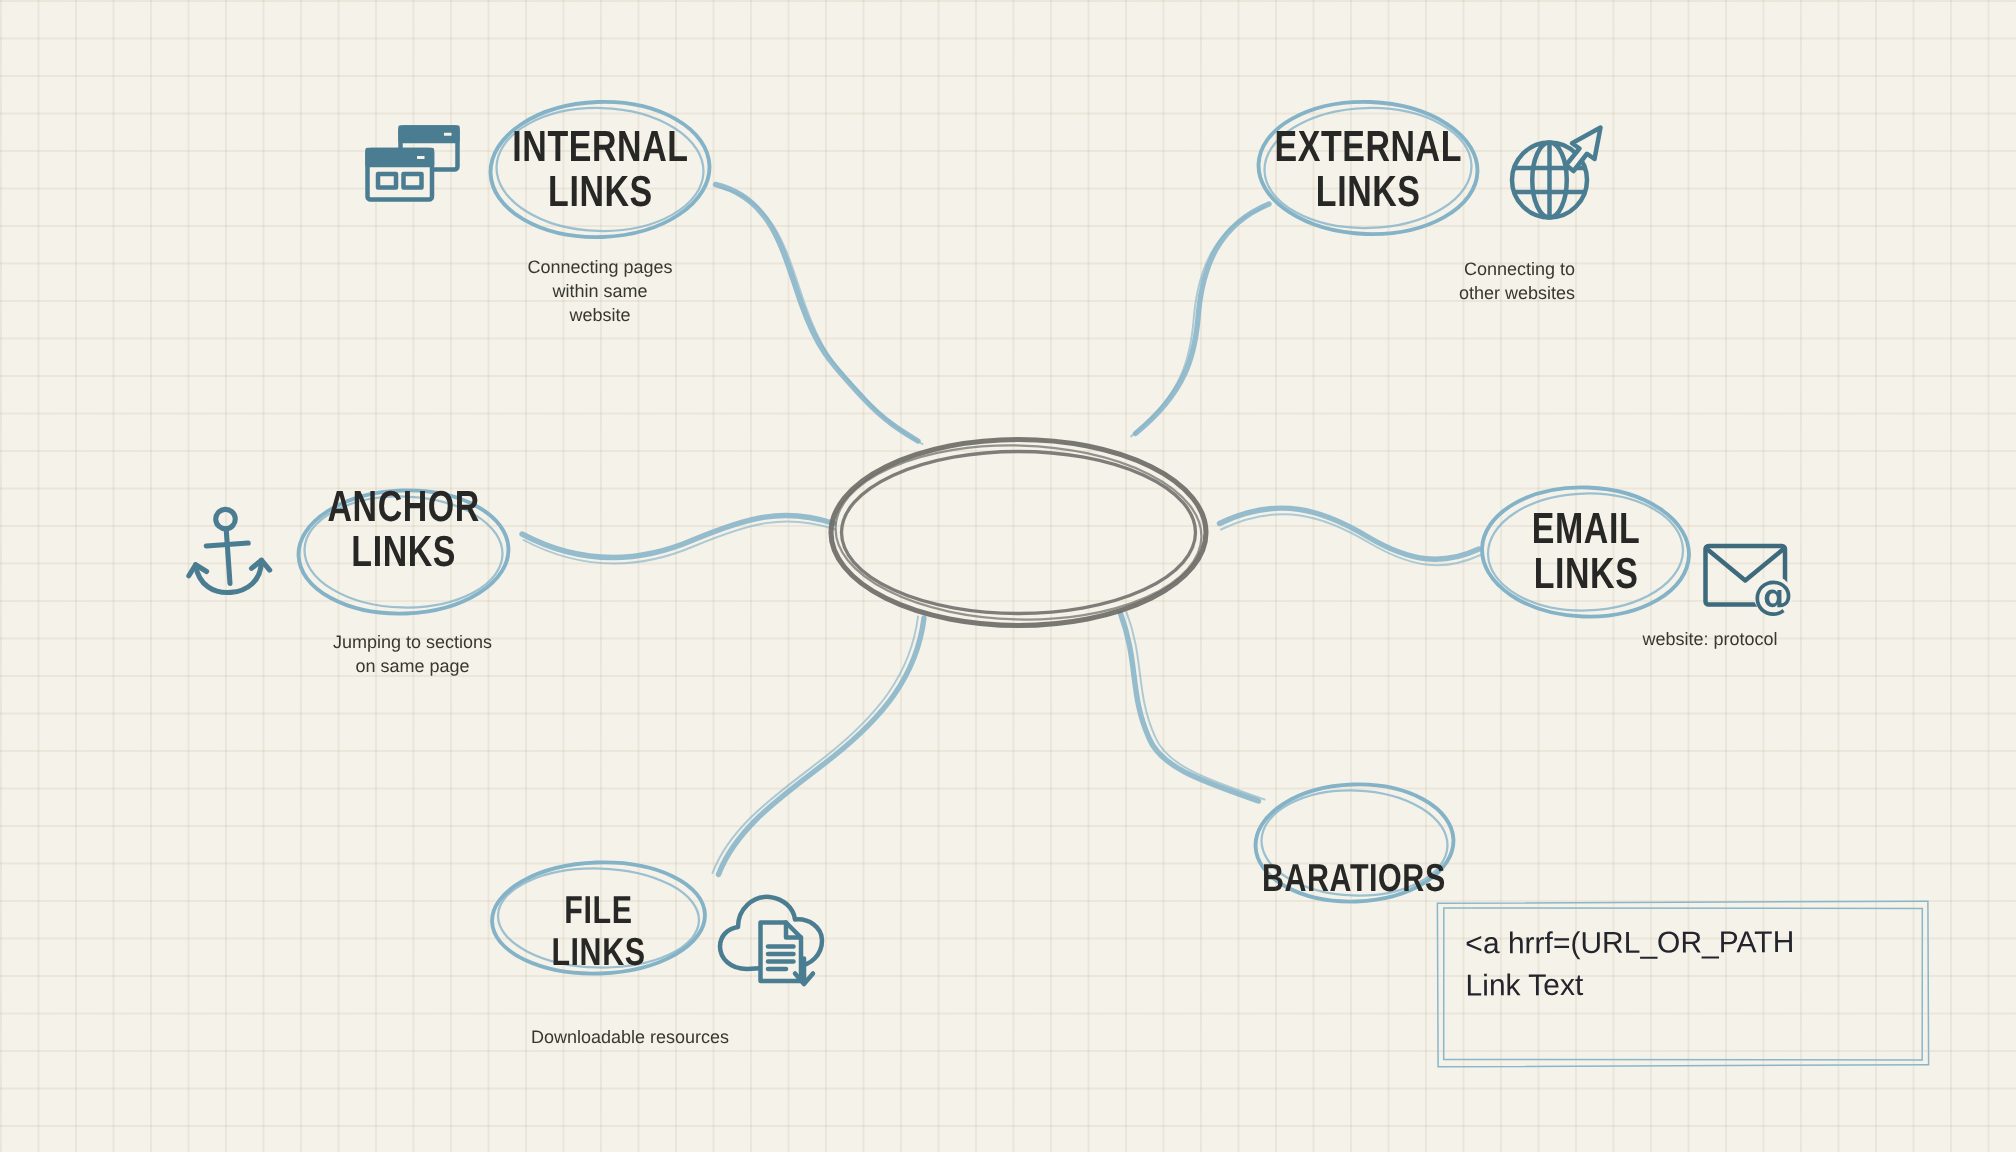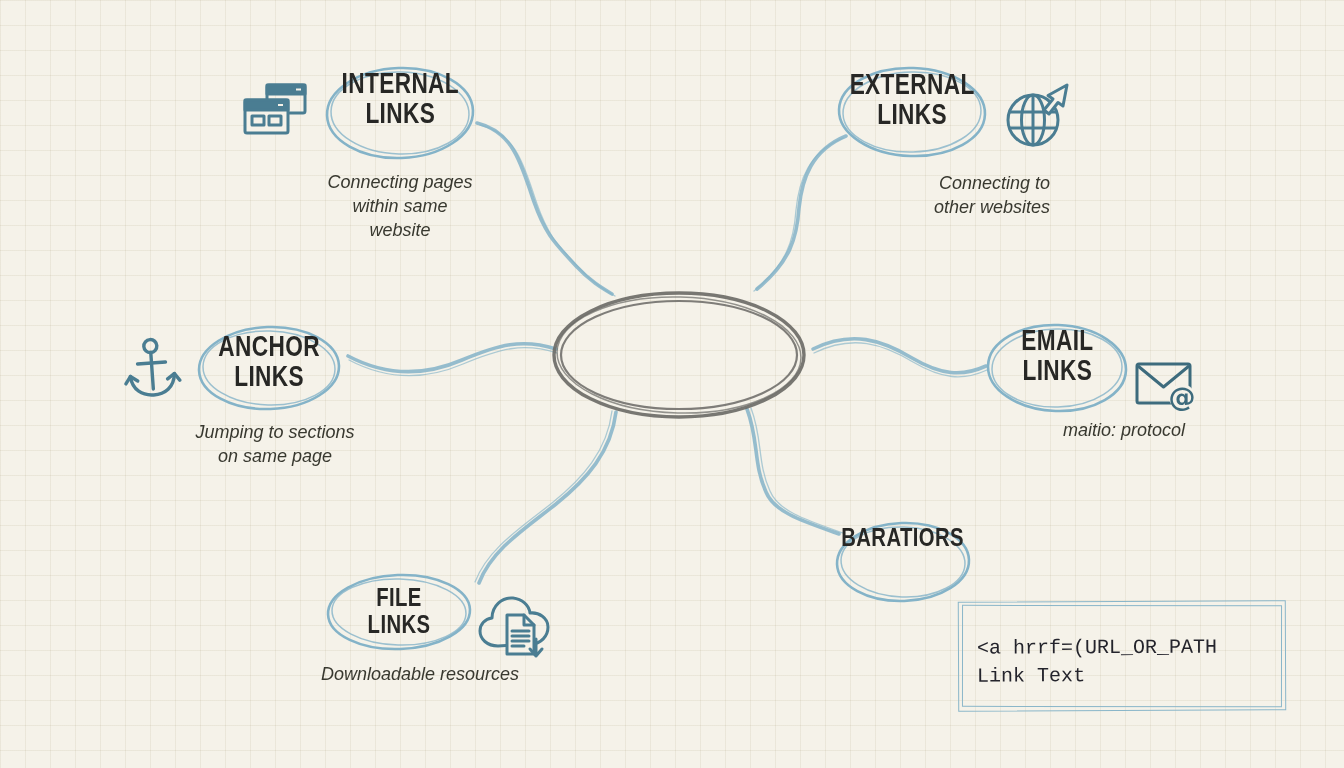--- a/index.html
+++ b/index.html
@@ -12,52 +12,51 @@
     position:relative;width:1344px;height:768px;
     background-color:#f5f2e9;
     background-image:
       linear-gradient(to right, rgba(166,150,112,0.13) 1px, transparent 1px),
       linear-gradient(to bottom, rgba(166,150,112,0.13) 1px, transparent 1px);
     background-size:25px 25px;
   }
   svg.layer{position:absolute;left:0;top:0;width:1344px;height:768px;pointer-events:none;}
   .abs{position:absolute;}
   
-  .node-box{display:flex;align-items:flex-start;justify-content:center;text-align:center;}
+  .node-box{display:flex;align-items:center;justify-content:center;text-align:center;}
   .node-label{
     display:inline-block;
     font-weight:bold;color:#272725;
     white-space:pre-line;line-height:1.04;
     transform:scaleX(0.78);
     letter-spacing:0.5px;
   }
   .lbl-lg{font-size:46px;letter-spacing:1px;}
   .lbl-md{font-size:29px;}
   .lbl-sm{font-size:26px;}
   .desc{
-    font-size:18px;color:#38382f;line-height:1.33;
+    font-size:12px;color:#38382f;line-height:1.33;
     white-space:pre-line;
-    font-style:italic;
   }
   .desc.center{text-align:center;}
   .desc.left{text-align:right;}
   
   .code-box{
     left:958px;top:601px;width:328px;height:110px;
     border:1.8px solid #8ab6c9;
     transform:rotate(-0.25deg);
     box-sizing:border-box;
   }
   .code-box::before{
     content:"";position:absolute;left:3px;top:3px;right:3px;bottom:3px;
     border:1.4px solid #8ab6c9;
     transform:rotate(0.3deg);
   }
-  .code-lines{position:absolute;left:18px;top:32px;right:10px;
-    font-size:20px;line-height:27.5px;color:#24242c;font-family:Liberation Mono, monospace;}
+  .code-lines{position:absolute;left:18px;top:14px;right:10px;
+    font-size:20px;line-height:27.5px;color:#24242c;}
 </style>
 </head>
 <body>
 
 <div class="canvas">
 
   <svg class="layer" viewBox="0 0 1344 768">
 
     <g stroke="#84b3c8" fill="none" stroke-linecap="round">
       <g>
@@ -186,39 +185,39 @@
 within same
 website</div>
 
   <div class="abs node-box" style="left:839px;top:69px;width:146px;height:88px">
     <span class="node-label lbl-md">EXTERNAL
 LINKS</span>
   </div>
   <div class="abs desc left" style="left:860px;top:172px;width:190px">Connecting to
 other websites</div>
 
-  <div class="abs node-box" style="left:199px;top:331px;width:140px;height:82px">
+  <div class="abs node-box" style="left:199px;top:312px;width:140px;height:82px">
     <span class="node-label lbl-md">ANCHOR
 LINKS</span>
   </div>
   <div class="abs desc center" style="left:165px;top:421px;width:220px">Jumping to sections
 on same page</div>
 
   <div class="abs node-box" style="left:988px;top:325px;width:138px;height:86px">
     <span class="node-label lbl-md">EMAIL
 LINKS</span>
   </div>
-  <div class="abs desc left" style="left:985px;top:419px;width:200px">maitio: protocol</div>
+  <div class="abs desc left" style="left:985px;top:419px;width:200px">website: protocol</div>
 
   <div class="abs node-box" style="left:328px;top:584px;width:142px;height:73px">
     <span class="node-label lbl-sm">FILE LINKS</span>
   </div>
-  <div class="abs desc center" style="left:295px;top:663px;width:250px">Downloadable resources</div>
-
-  <div class="abs node-box" style="left:837px;top:524px;width:132px;height:76px">
+  <div class="abs desc center" style="left:295px;top:684px;width:250px">Downloadable resources</div>
+
+  <div class="abs node-box" style="left:837px;top:548px;width:132px;height:76px">
     <span class="node-label lbl-sm">BARATIORS</span>
   </div>
 
   <div class="abs code-box">
     <div class="code-lines">
       <div>&lt;a hrrf=(URL_OR_PATH</div>
       <div>Link Text</div>
     </div>
   </div>
 

